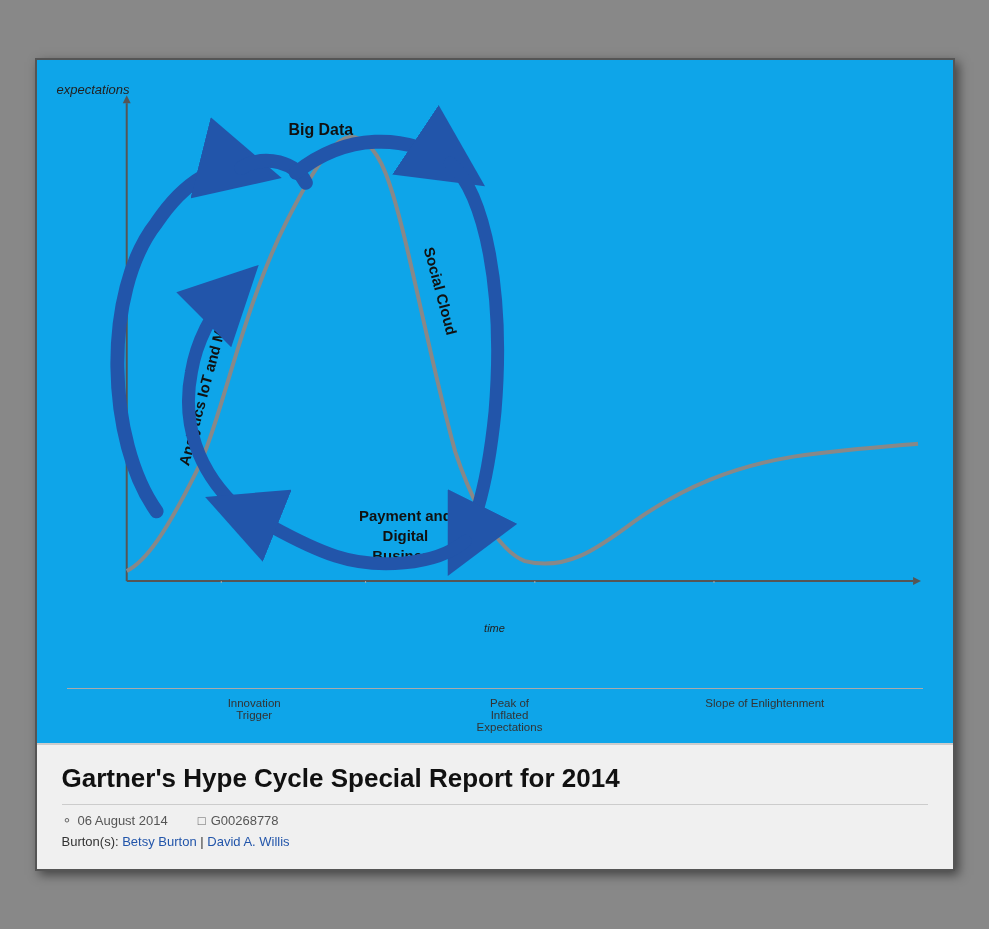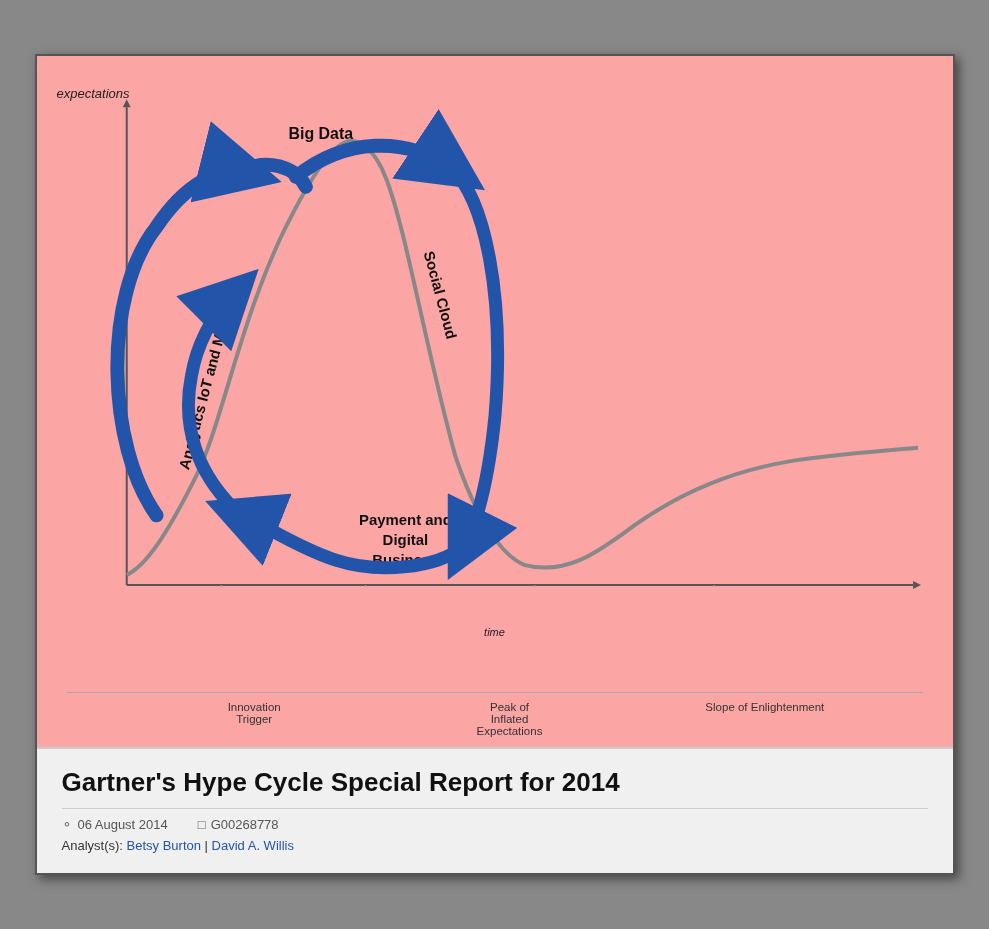--- a/index.html
+++ b/index.html
@@ -11,22 +11,22 @@
       min-height: 100vh;
       font-family: Arial, sans-serif;
     }
     .outer-container {
       width: 920px;
       background: #fff;
       border: 2px solid #555;
       box-shadow: 4px 4px 10px rgba(0,0,0,0.5);
     }
     .chart-section {
-      background: #fca5a5;
-      padding: 20px 30px 10px 30px;
+      background: #0ea5e9;
+      padding: 12px 30px 10px 30px;
       position: relative;
     }
     .chart-area {
       position: relative;
       width: 100%;
       height: 600px;
     }
     .y-axis-label {
       position: absolute;
       left: -10px;
@@ -182,19 +182,19 @@
       <div class="meta-item">
         <span class="meta-icon">⚬</span>
         <span>06 August 2014</span>
       </div>
       <div class="meta-item">
         <span class="meta-icon">□</span>
         <span>G00268778</span>
       </div>
     </div>
     <div class="analysts-line">
-      <span>Analyst(s):</span>
+      <span>Burton(s):</span>
       <a href="#" class="analyst-link">Betsy Burton</a>
       <span> | </span>
       <a href="#" class="analyst-link">David A. Willis</a>
     </div>
   </div>
 </div>
 
 </body></html>

